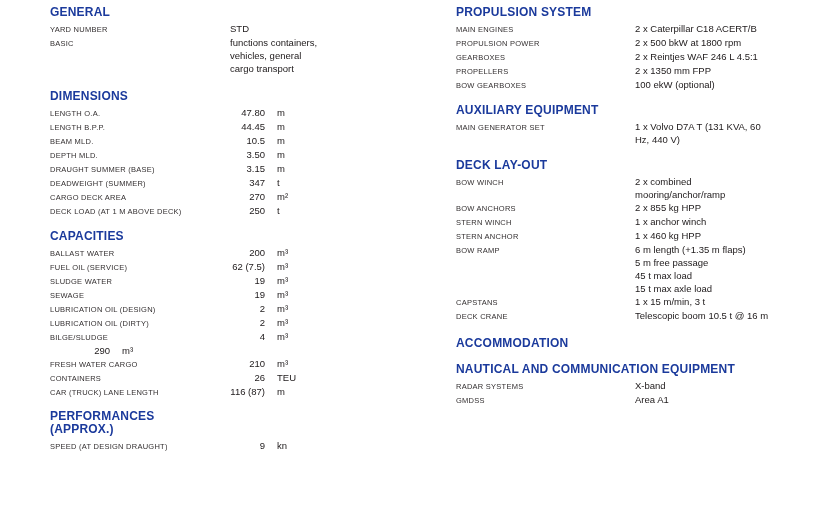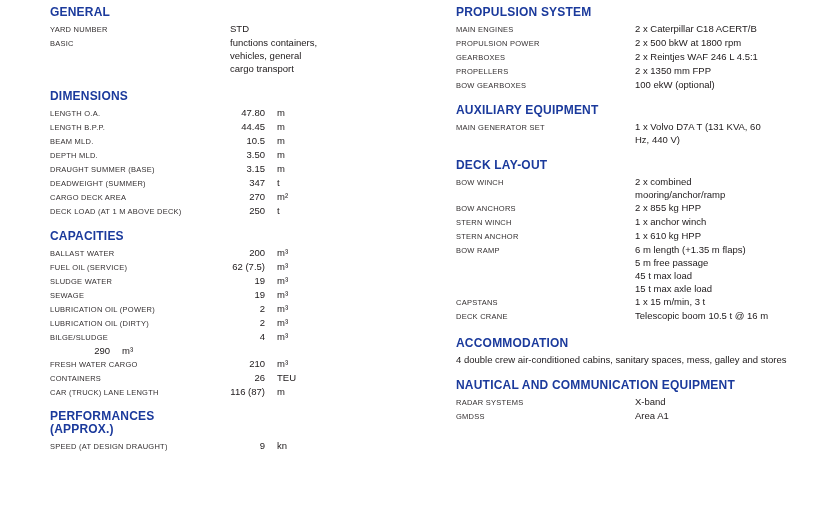--- a/index.html
+++ b/index.html
@@ -169,21 +169,21 @@
             <div class="val unit">m³</div>
           </div>
 
           <div class="spec-row">
             <div class="lbl n-lbl">SEWAGE</div>
             <div class="val num">19</div>
             <div class="val unit">m³</div>
           </div>
 
           <div class="spec-row">
-            <div class="lbl n-lbl">LUBRICATION OIL (POWER)</div>
+            <div class="lbl n-lbl">LUBRICATION OIL (DESIGN)</div>
             <div class="val num">2</div>
             <div class="val unit">m³</div>
           </div>
 
           <div class="spec-row">
             <div class="lbl n-lbl">LUBRICATION OIL (DIRTY)</div>
             <div class="val num">2</div>
             <div class="val unit">m³</div>
           </div>
 
@@ -294,21 +294,21 @@
             <div class="val">2 x 855 kg HPP</div>
           </div>
 
           <div class="spec-row">
             <div class="lbl r-lbl">STERN WINCH</div>
             <div class="val">1 x anchor winch</div>
           </div>
 
           <div class="spec-row">
             <div class="lbl r-lbl">STERN ANCHOR</div>
-            <div class="val">1 x 610 kg HPP</div>
+            <div class="val">1 x 460 kg HPP</div>
           </div>
 
           <div class="spec-row">
             <div class="lbl r-lbl">BOW RAMP</div>
             <div class="val">6 m length (+1.35 m flaps)
 5 m free passage
 45 t max load
 15 t max axle load</div>
           </div>
 
@@ -319,21 +319,20 @@
 
           <div class="spec-row">
             <div class="lbl r-lbl">DECK CRANE</div>
             <div class="val">Telescopic boom 10.5 t @ 16 m</div>
           </div>
         </div>
     </section>
 
     <section id="sec-accommodation">
       <h2 class="sec-title">ACCOMMODATION</h2>
-      <div class="body-text">4 double crew air-conditioned cabins, sanitary spaces, mess, galley and stores</div>
     </section>
 
     <section id="sec-nautical">
       <h2 class="sec-title">NAUTICAL AND COMMUNICATION EQUIPMENT</h2>
       <div class="rows">
 
           <div class="spec-row">
             <div class="lbl r-lbl">RADAR SYSTEMS</div>
             <div class="val">X-band</div>
           </div>

